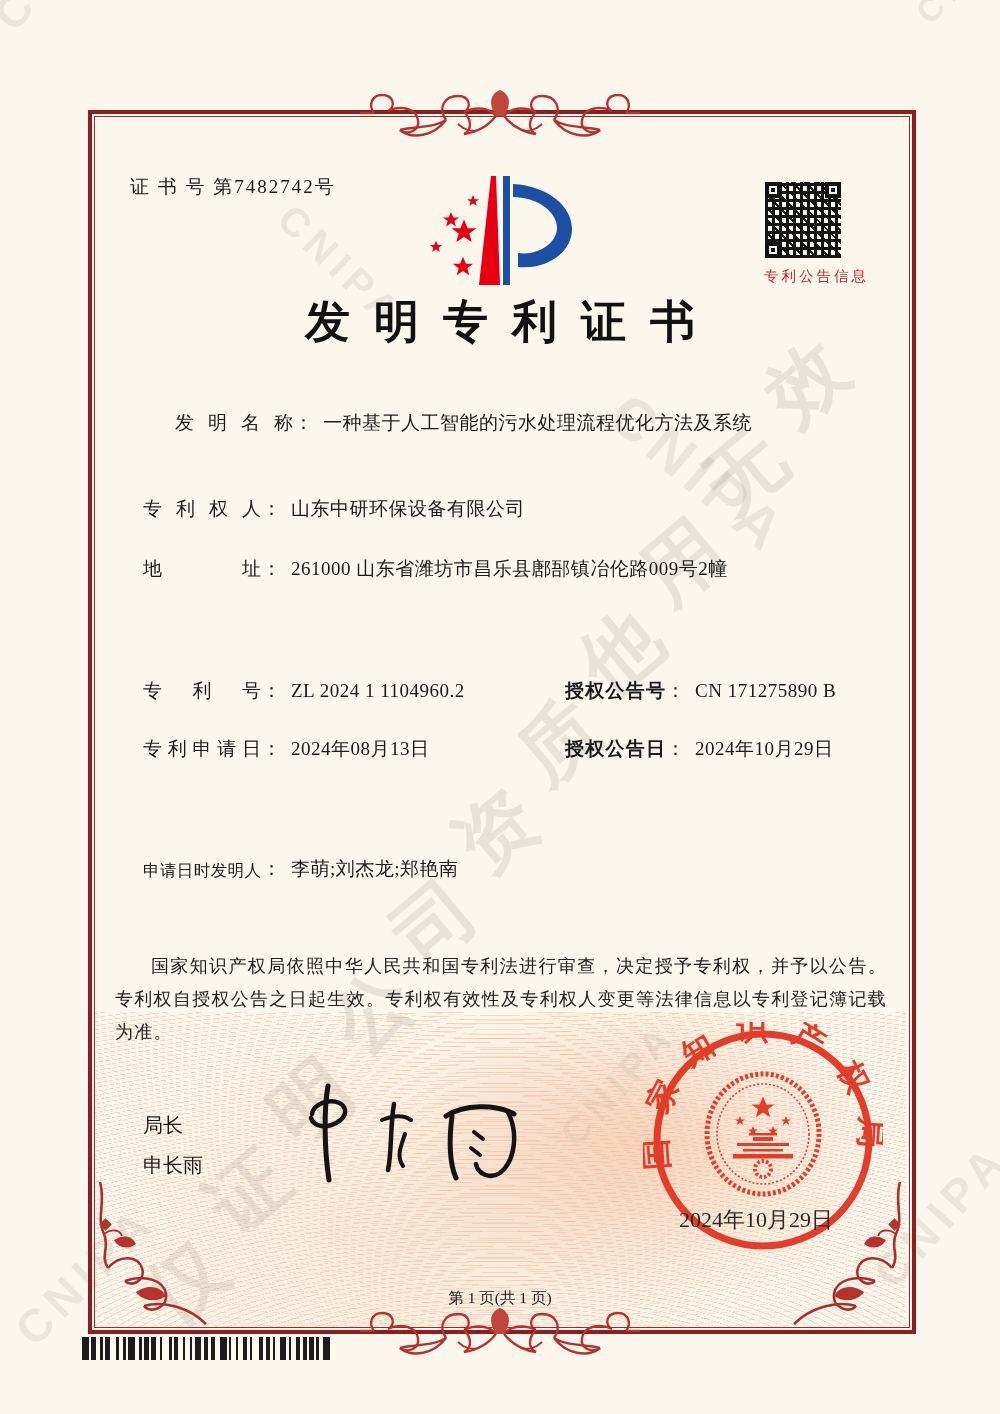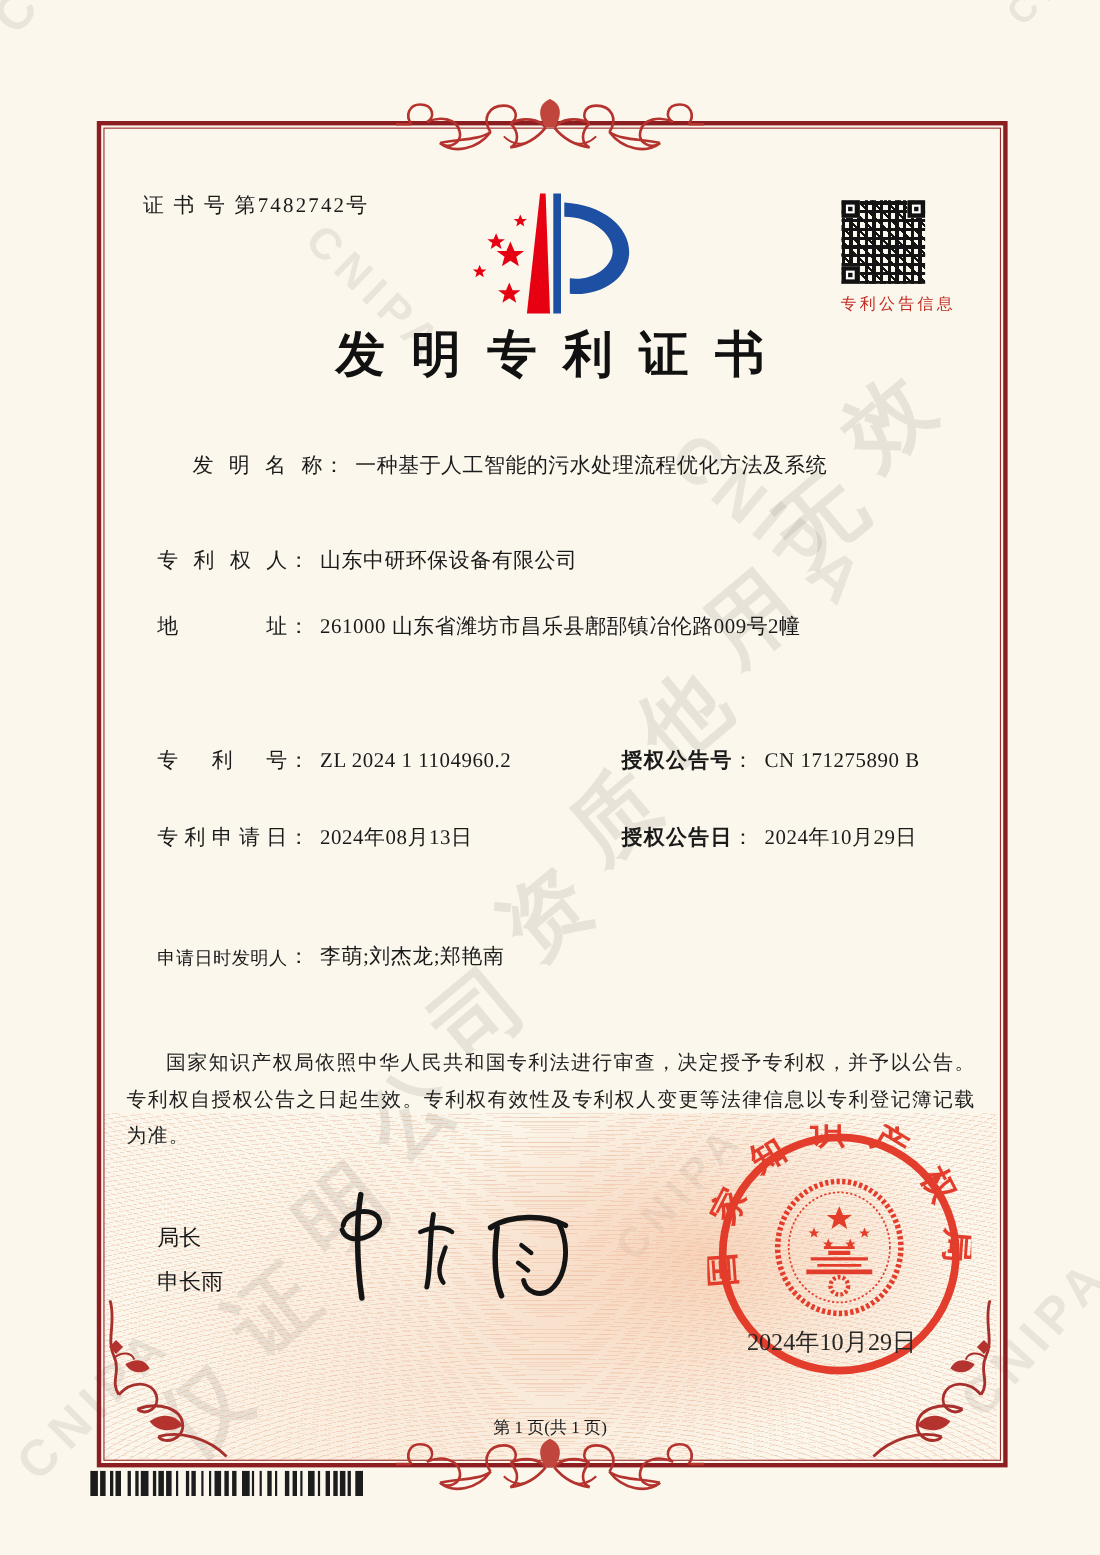--- a/index.html
+++ b/index.html
@@ -158,21 +158,21 @@
   <div class="qr-caption">专利公告信息</div>
 </div>
 
 <div class="abs title">发明专利证书</div>
 
 <div id="fields">
     <div class="row" style="top: 410px; margin-left: 32px;"><span class="lbl">发明名称</span><span class="colon">：</span><span class="val">一种基于人工智能的污水处理流程优化方法及系统</span></div>
     <div class="row" style="top: 496px;"><span class="lbl">专利权人</span><span class="colon">：</span><span class="val">山东中研环保设备有限公司</span></div>
     <div class="row" style="top: 556px;"><span class="lbl">地址</span><span class="colon">：</span><span class="val">261000 山东省潍坊市昌乐县鄌郚镇冶伦路009号2幢</span></div>
     <div class="row" style="top: 678px;"><span class="lbl">专利号</span><span class="colon">：</span><span class="val">ZL 2024 1 1104960.2</span><span class="col2"><span class="lbl">授权公告号</span><span class="colon">：</span><span class="val">CN 171275890 B</span></span></div>
-    <div class="row" style="top: 736px; margin-top: 12px;"><span class="lbl">专利申请日</span><span class="colon">：</span><span class="val">2024年08月13日</span><span class="col2"><span class="lbl">授权公告日</span><span class="colon">：</span><span class="val">2024年10月29日</span></span></div>
+    <div class="row" style="top: 736px;"><span class="lbl">专利申请日</span><span class="colon">：</span><span class="val">2024年08月13日</span><span class="col2"><span class="lbl">授权公告日</span><span class="colon">：</span><span class="val">2024年10月29日</span></span></div>
     <div class="row" style="top: 856px;"><span class="lbl long">申请日时发明人</span><span class="colon">：</span><span class="val">李萌;刘杰龙;郑艳南</span></div>
   </div>
 
 <div class="abs body-text">国家知识产权局依照中华人民共和国专利法进行审查，决定授予专利权，并予以公告。专利权自授权公告之日起生效。专利权有效性及专利权人变更等法律信息以专利登记簿记载为准。</div>
 
 <div class="abs sig-title">局长</div>
 <div class="abs sig-name">申长雨</div>
 <svg id="signature" class="abs" width="235" height="112" viewBox="0 0 235 112">
   <g fill="none" stroke="#141414" stroke-linecap="round" stroke-width="5">
     <path d="M30,10 C26,32 26,72 31,104"></path>

